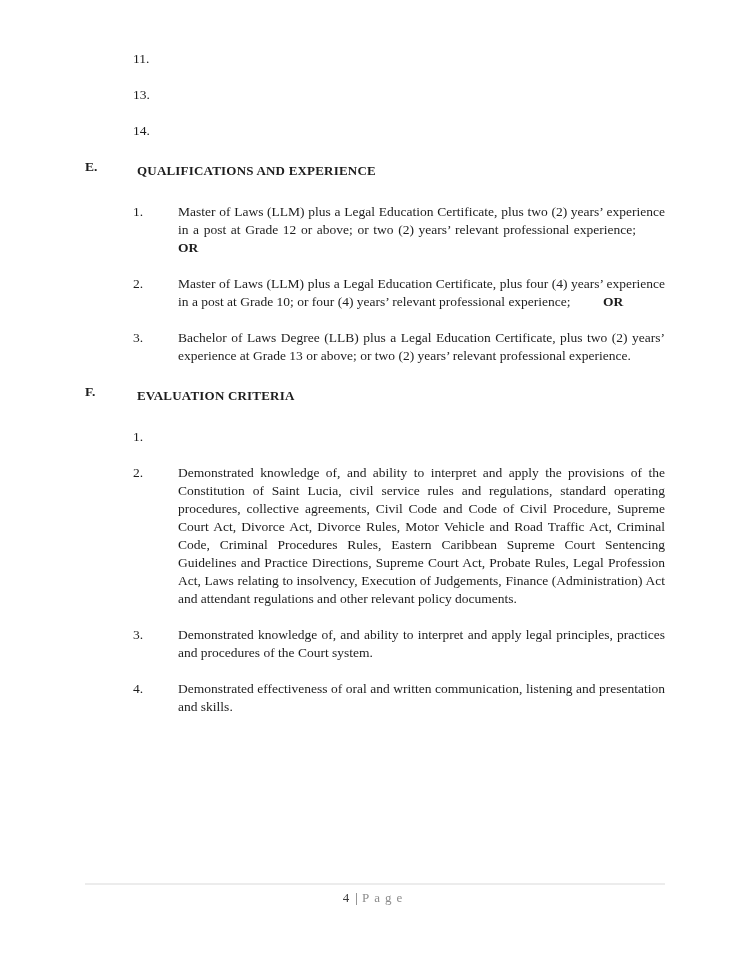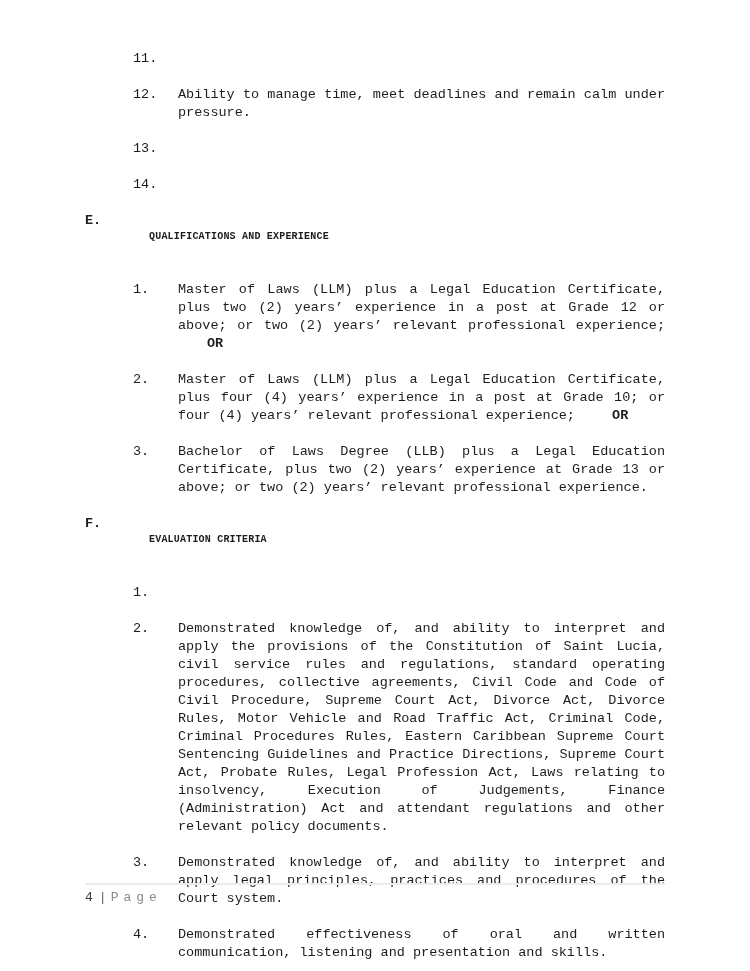--- a/index.html
+++ b/index.html
@@ -1,21 +1,21 @@
 <!DOCTYPE html>
 <html><head>
 <meta charset="utf-8">
 <style>
   html, body { margin: 0; padding: 0; background: #ffffff; }
   .page {
     position: relative;
     width: 750px;
     height: 971px;
     background: #ffffff;
-    font-family: Liberation Mono, monospace;
+    font-family: Liberation Serif, serif;
     font-size: 13.5px;
     line-height: 18px;
     color: #1d1d1d;
     overflow: hidden;
   }
   .content {
     position: absolute;
     left: 85px;
     top: 50px;
     width: 580px;
@@ -37,53 +37,49 @@
   .or-suffix { font-weight: bold; margin-left: 29px; }
   .or-suffix:not(:empty)::before { content: " "; }
   .section { margin-top: 13px; }
   .section-head {
     display: flex;
     font-weight: bold;
     margin: 0 0 19px 0;
   }
   .section-letter { flex: none; width: 48px; }
   .section-title {
-    font-size: 10px;
+    font-size: 13px;
     line-height: 18px;
-    margin: 16px;
+    margin: 4px;
     font-weight: bold;
     letter-spacing: 0.2px;
   }
   .footer {
     position: absolute;
     left: 85px;
     top: 883px;
     width: 580px;
     border-top: 2px solid #ececec;
     padding-top: 4px;
-    text-align: left;
+    text-align: center;
     font-size: 13px;
   }
   .footer-num { color: #3a3a3a; }
   .footer-sep { color: #5f5f5f; margin: 0 4px 0 6px; }
   .footer-label { color: #8c8c8c; letter-spacing: 5px; }
 </style>
 </head>
 <body>
 
 <div class="page">
   <div class="content">
 
     <div>
       <div class="item">
         <span class="item-num">11.</span>
-      </div>
-      <div class="item">
-        <span class="item-num">12.</span>
-        <p class="item-body">Ability to manage time, meet deadlines and remain calm under pressure.</p>
       </div>
       <div class="item">
         <span class="item-num">13.</span>
       </div>
       <div class="item">
         <span class="item-num">14.</span>
       </div>
     </div>
 
     <div class="section">

